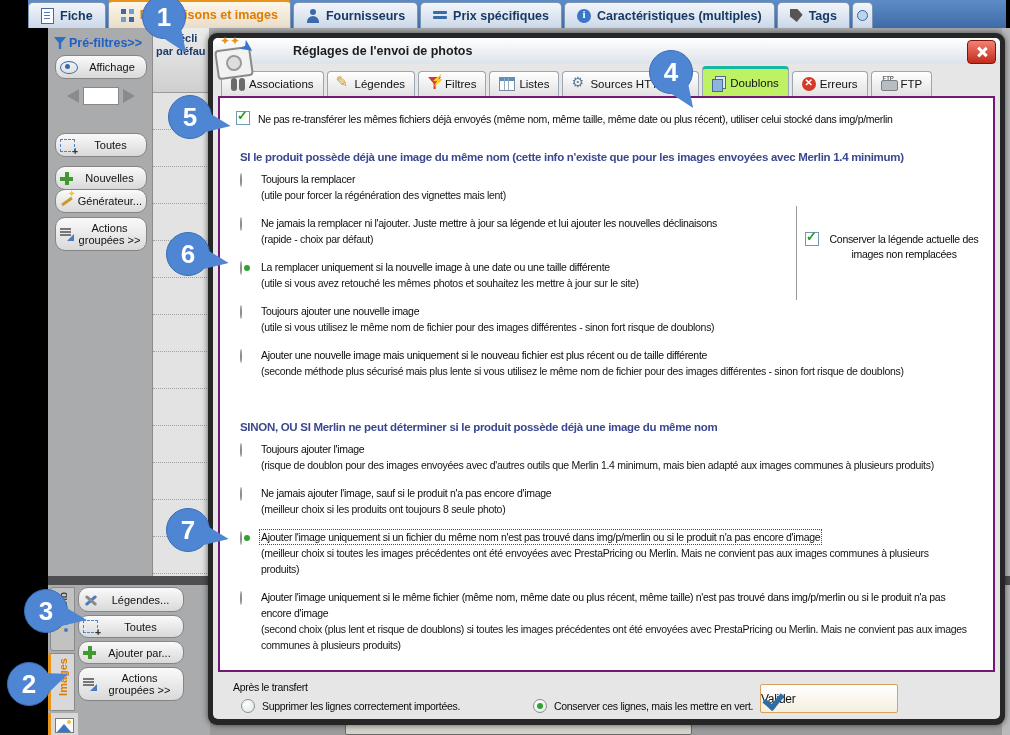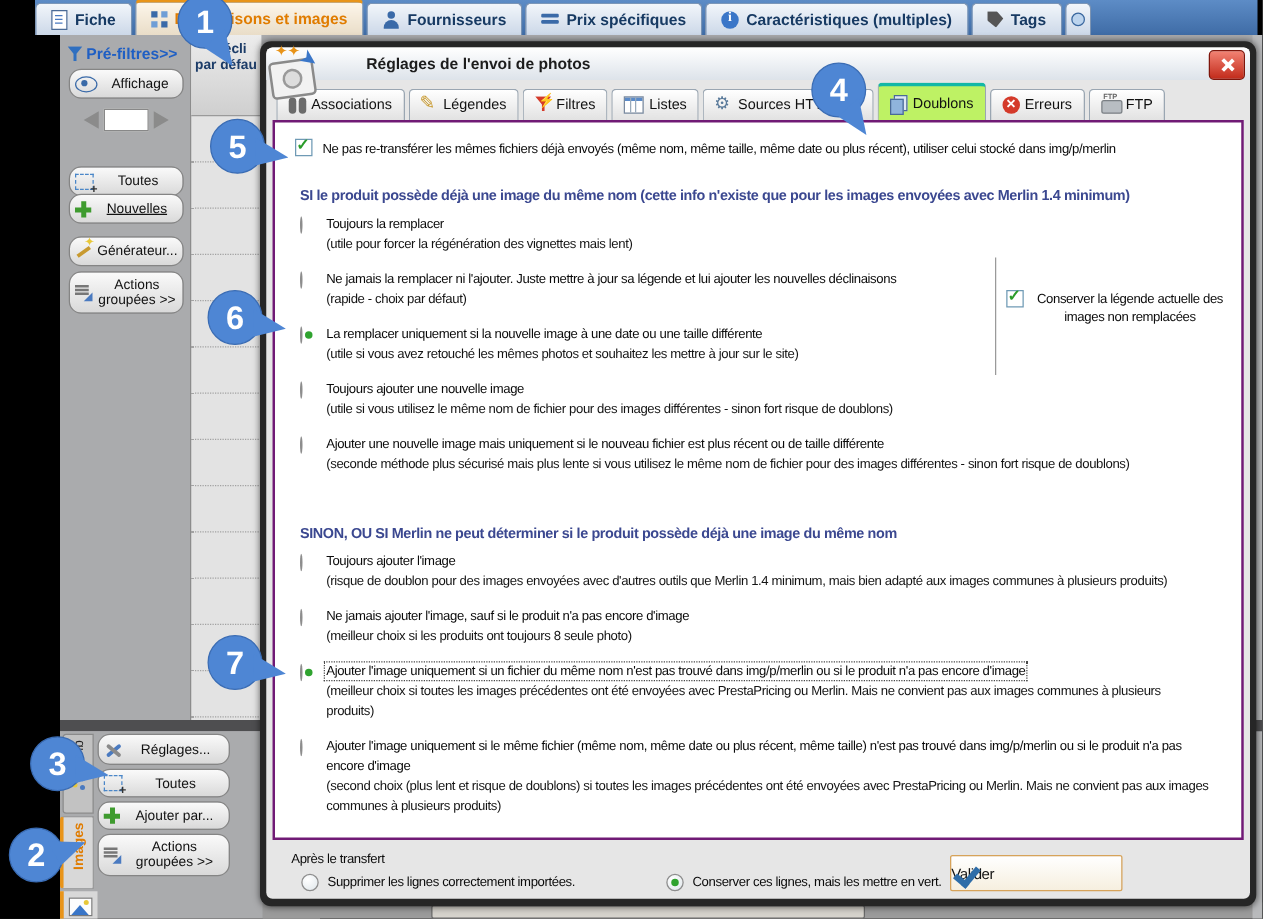--- a/index.html
+++ b/index.html
@@ -24,21 +24,21 @@
   #left-top{position:absolute;left:48px;top:28px;width:104px;height:548px;background:#aaabad;z-index:3;}
   #prefilters{position:absolute;left:6px;top:8px;font-size:12.5px;font-weight:bold;color:#1f5fc4;
     display:flex;align-items:center;gap:3px;}
   #aff-btn{position:absolute;left:7px;top:27px;width:92px;height:24px;}
   #pager{position:absolute;left:7px;top:58px;width:92px;height:20px;display:flex;align-items:center;gap:4px;justify-content:center;}
   .arrow-l,.arrow-r{width:0;height:0;border-top:7px solid transparent;border-bottom:7px solid transparent;}
   .arrow-l{border-right:12px solid #8b8b8b;}
   .arrow-r{border-left:12px solid #8b8b8b;}
   #page-box{width:34px;height:16px;background:#fff;border:1px solid #888;}
   #toutes-btn{position:absolute;left:7px;top:105px;width:92px;height:24px;}
-  #nouvelles-btn{position:absolute;left:7px;top:127px;width:92px;height:24px;text-decoration:underline;}
+  #nouvelles-btn{position:absolute;left:7px;top:138px;width:92px;height:24px;}
   #generateur-btn{position:absolute;left:7px;top:161px;width:92px;height:24px;}
   #actions-top-btn{position:absolute;left:7px;top:189px;width:92px;height:34px;}
   
   #grid-top{position:absolute;left:152px;top:28px;width:56px;height:548px;background:#e3e3e3;border-left:1px solid #8c8c8c;z-index:2;}
   #grid-top .ghead{height:62px;background:linear-gradient(#ececec,#cfcfcf);border-bottom:1px solid #9a9a9a;
     font-size:11px;font-weight:bold;color:#1c3c68;padding:2px 2px 0 3px;line-height:13px;}
   .grow{height:36px;border-bottom:1px dotted #a2a2a2;}
   
   #sep-bar{position:absolute;left:48px;top:576px;right:0;height:9px;background:#4e4e50;z-index:3;}
   #left-bot{position:absolute;left:48px;top:585px;width:162px;height:150px;background:#aaabad;z-index:3;}
@@ -296,21 +296,21 @@
       </div>
       <div id="vtab-images" class="vtab">
         <span class="vtext">Images</span>
       </div>
       <div id="vtab-imgicon">
         <span class="ic ic-img"></span>
       </div>
     </div>
     <div id="reglages-btn" class="btn3d">
       <span class="ic ic-tools"></span>
-      <span class="blabel">Réglages...</span>
+      <span class="blabel">Légendes...</span>
     </div>
     <div id="toutes2-btn" class="btn3d">
       <span class="ic ic-select"></span>
       <span class="blabel">Toutes</span>
     </div>
     <div id="ajouter-btn" class="btn3d">
       <span class="ic ic-plus"></span>
       <span class="blabel">Ajouter par...</span>
     </div>
     <div id="actions-bot-btn" class="btn3d">

